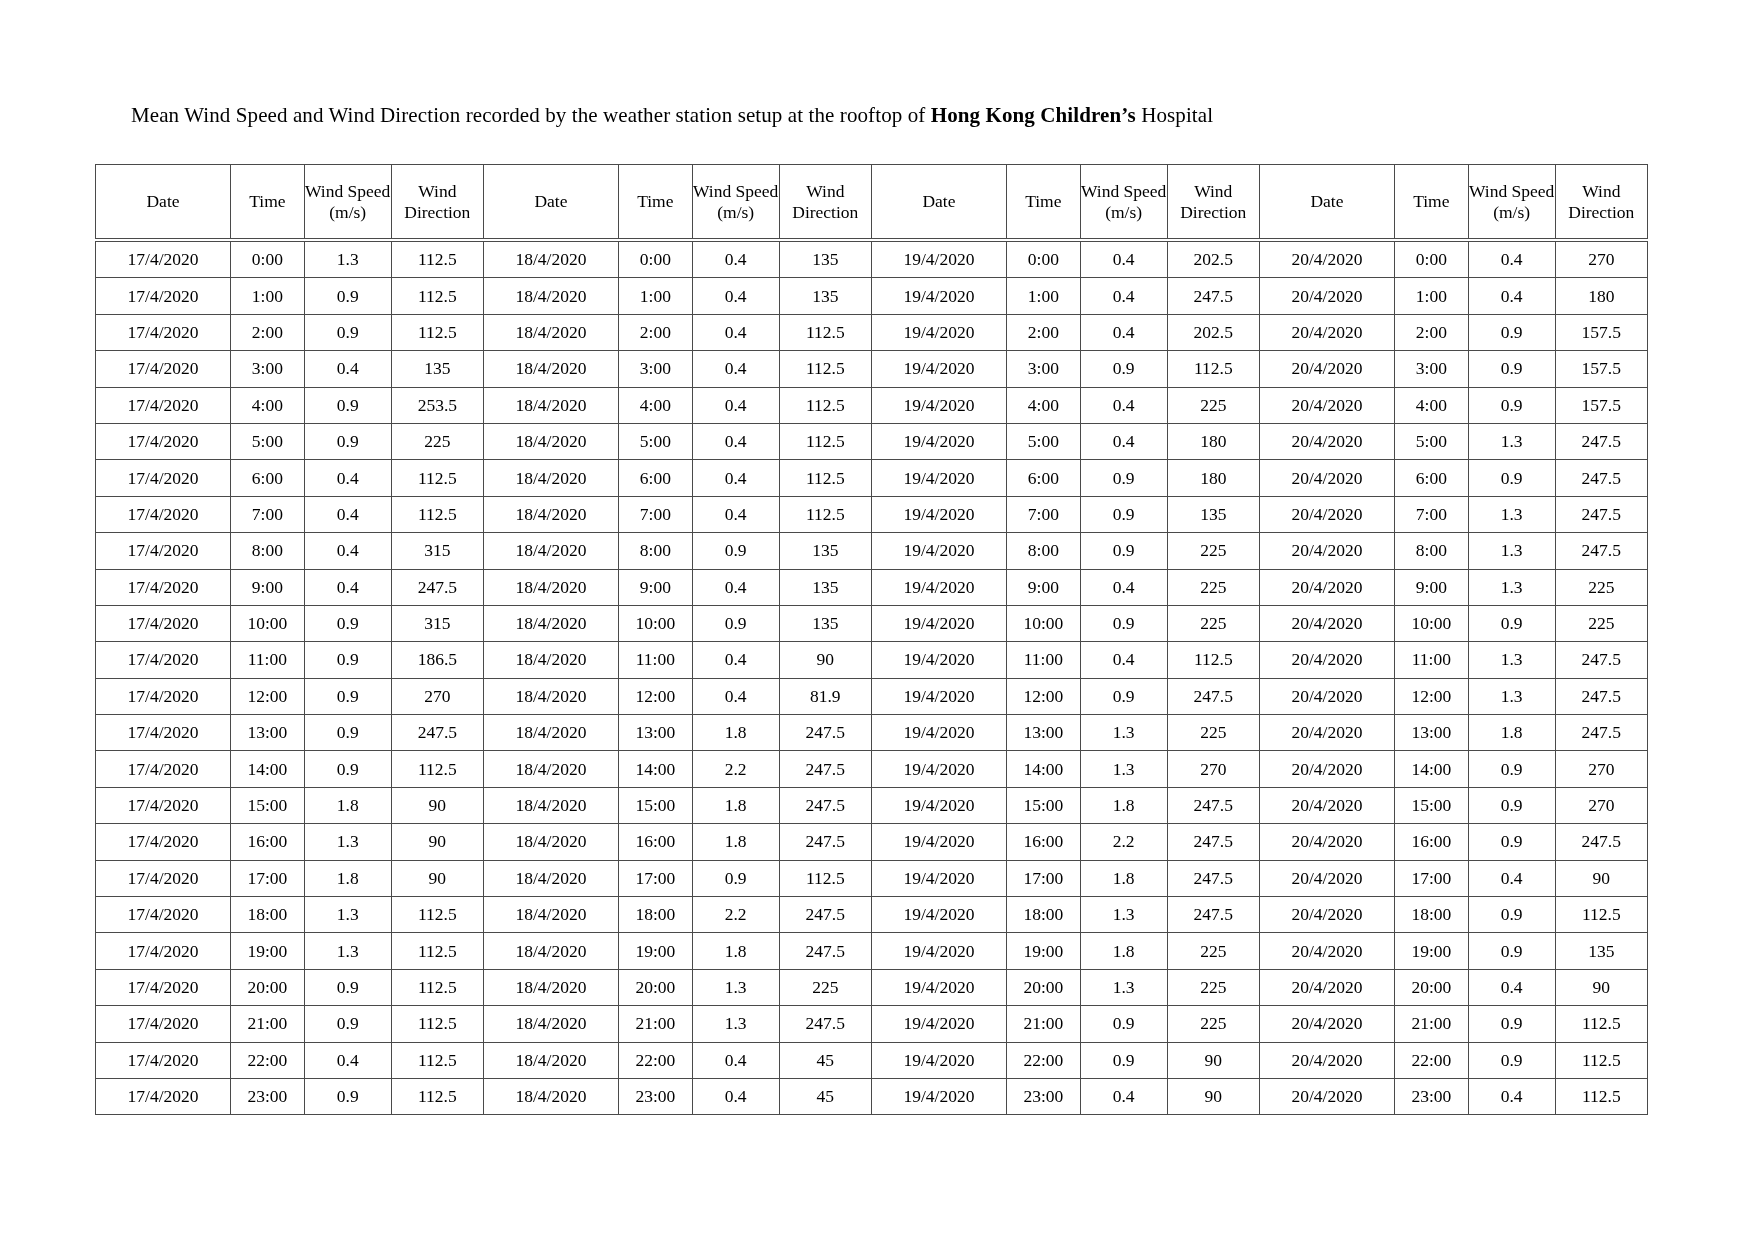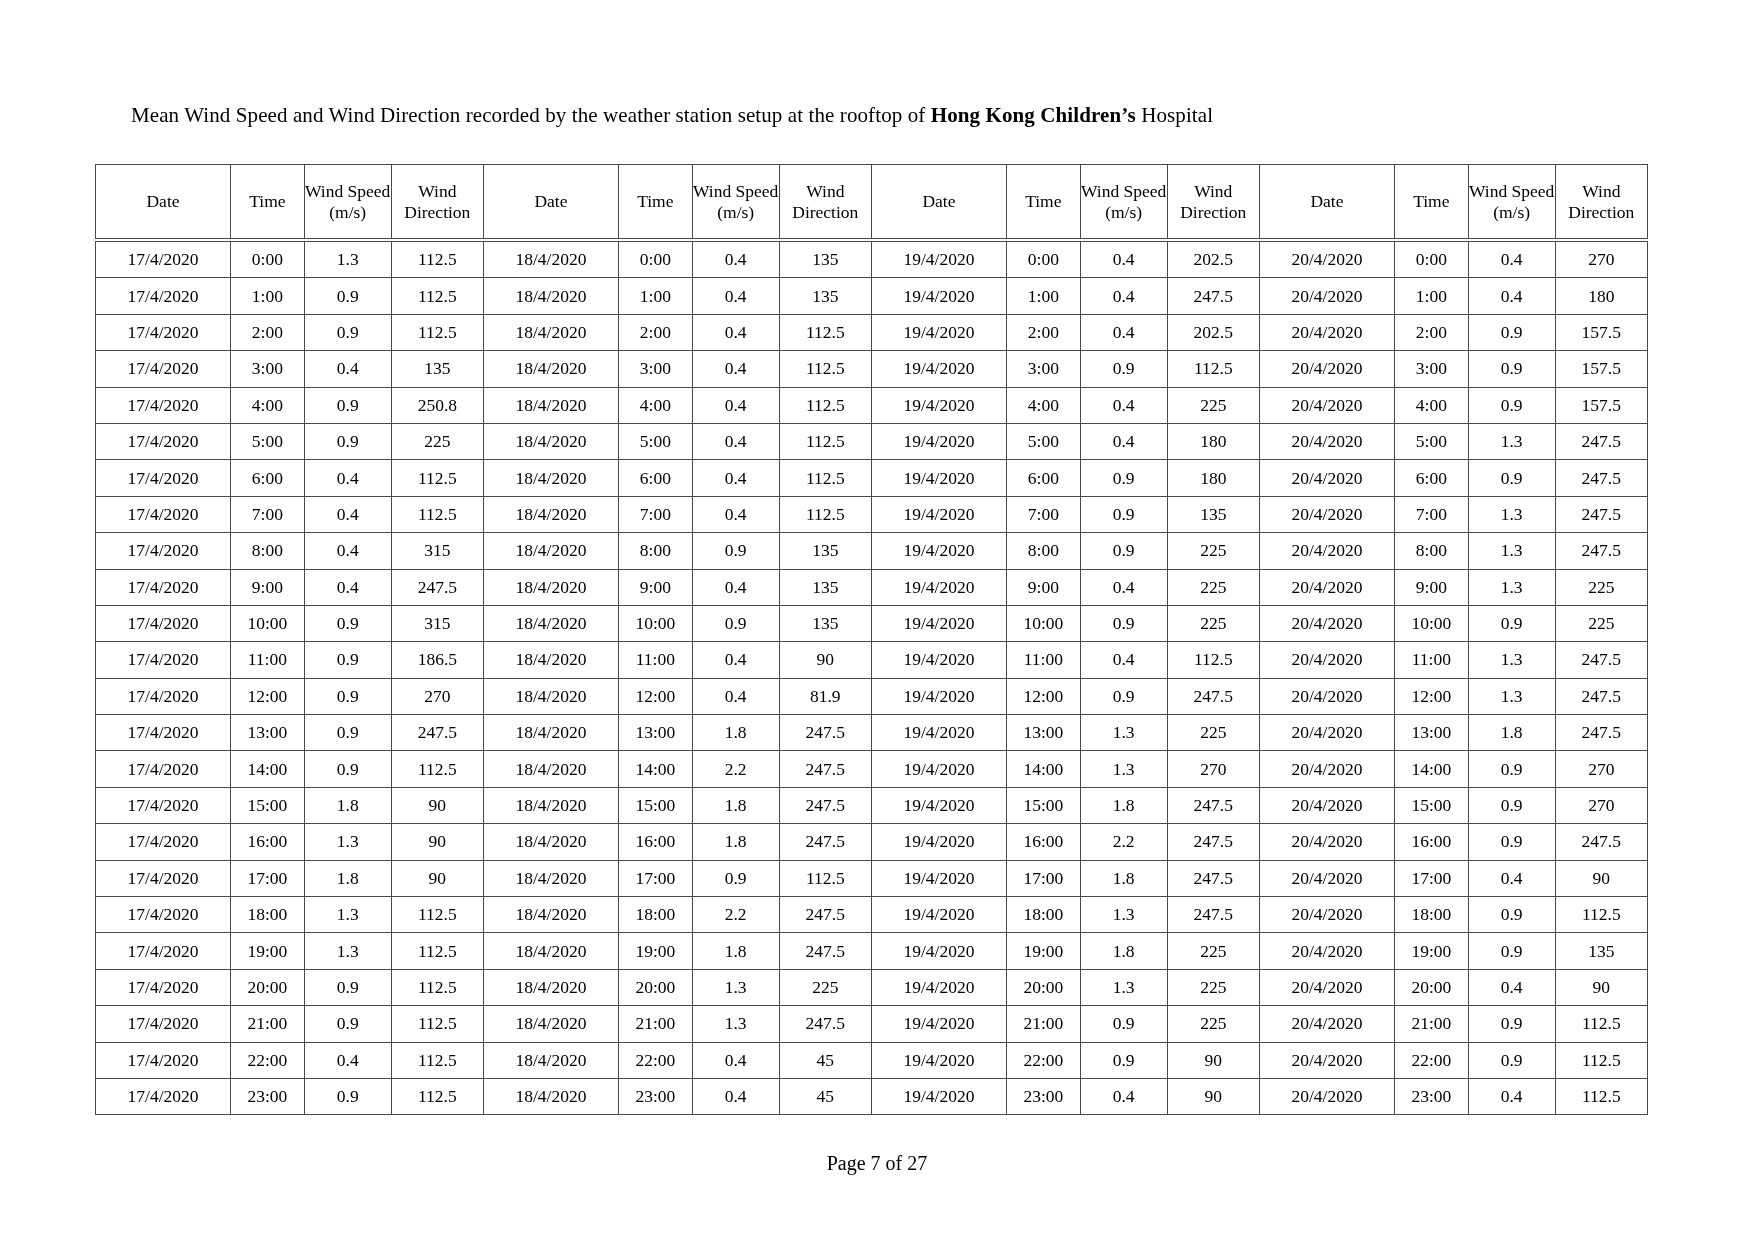--- a/index.html
+++ b/index.html
@@ -185,21 +185,21 @@
           <td>112.5</td>
           <td>20/4/2020</td>
           <td>3:00</td>
           <td>0.9</td>
           <td>157.5</td>
         </tr>
         <tr>
           <td>17/4/2020</td>
           <td>4:00</td>
           <td>0.9</td>
-          <td>250.8</td>
+          <td>253.5</td>
           <td>18/4/2020</td>
           <td>4:00</td>
           <td>0.4</td>
           <td>112.5</td>
           <td>19/4/2020</td>
           <td>4:00</td>
           <td>0.4</td>
           <td>225</td>
           <td>20/4/2020</td>
           <td>4:00</td>
@@ -544,15 +544,14 @@
           <td>0.4</td>
           <td>90</td>
           <td>20/4/2020</td>
           <td>23:00</td>
           <td>0.4</td>
           <td>112.5</td>
         </tr>
       </tbody>
   </table>
 
-  <div class="page-footer">Page 7 of 27</div>
 
 </div>
 
 </body></html>

